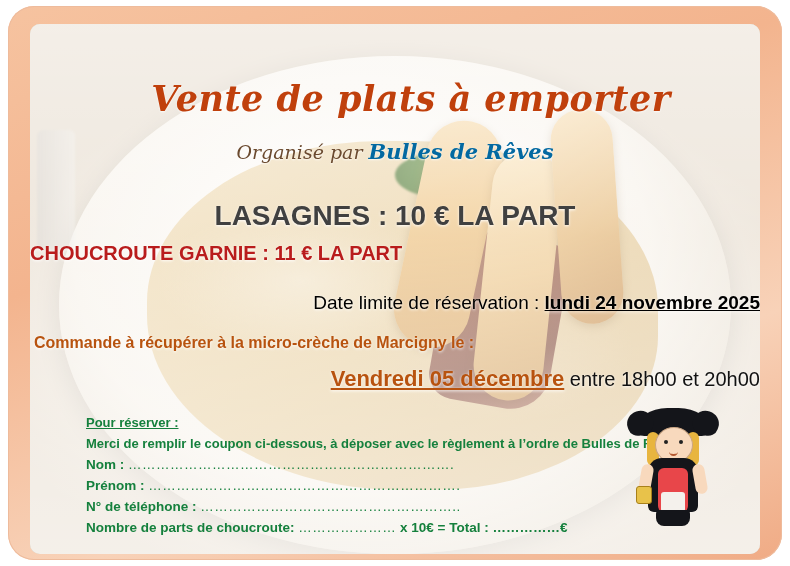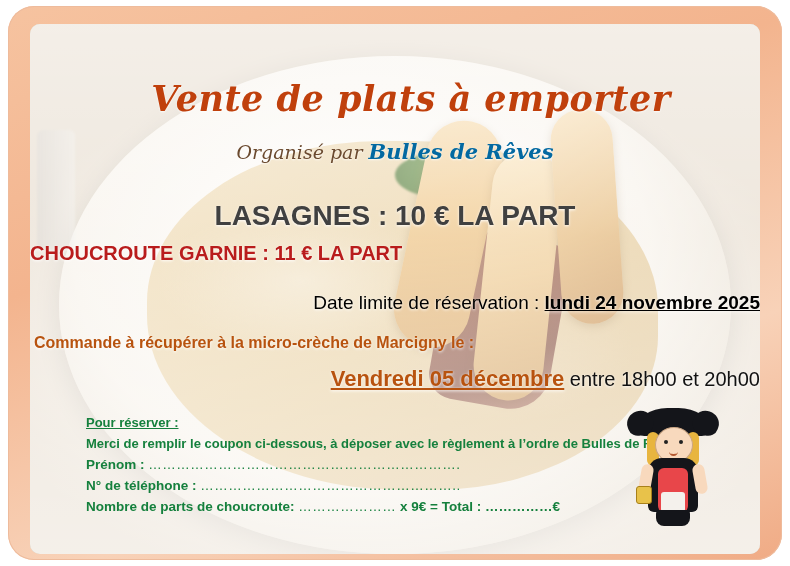--- a/index.html
+++ b/index.html
@@ -385,31 +385,34 @@
         <div class="line-pickup">Commande à récupérer à la micro-crèche de Marcigny le :</div>
 
         <div class="line-day">
           <span class="day">Vendredi 05 décembre</span><span> entre 18h00 et 20h00</span>
         </div>
 
         <div class="coupon">
           <div class="head">Pour réserver :</div>
           <div class="intro">Merci de remplir le coupon ci-dessous, à déposer avec le règlement à l’ordre de Bulles de Rêves</div>
 
+          <div class="row">
+            <span>Nom : </span><span class="dots">…………………………………………………………….</span>
+          </div>
 
           <div class="row">
             <span>Prénom : </span><span class="dots">………………………………………………………….</span>
           </div>
 
           <div class="row">
             <span>N° de téléphone : </span><span class="dots">………………………………………………..</span>
           </div>
 
           <div class="row">
-            <span>Nombre de parts  de choucroute: </span><span class="dots">…………………</span><span>  x 9€ = Total : ……………€</span>
+            <span>Nombre de parts  de choucroute: </span><span class="dots">…………………</span><span>  x 10€ = Total : ……………€</span>
           </div>
 
         </div>
 
         <div class="mascot">
           <div class="m-bow"></div>
           <div class="m-hair-l"></div>
           <div class="m-hair-r"></div>
           <div class="m-face"></div>
           <div class="m-eye l"></div>

